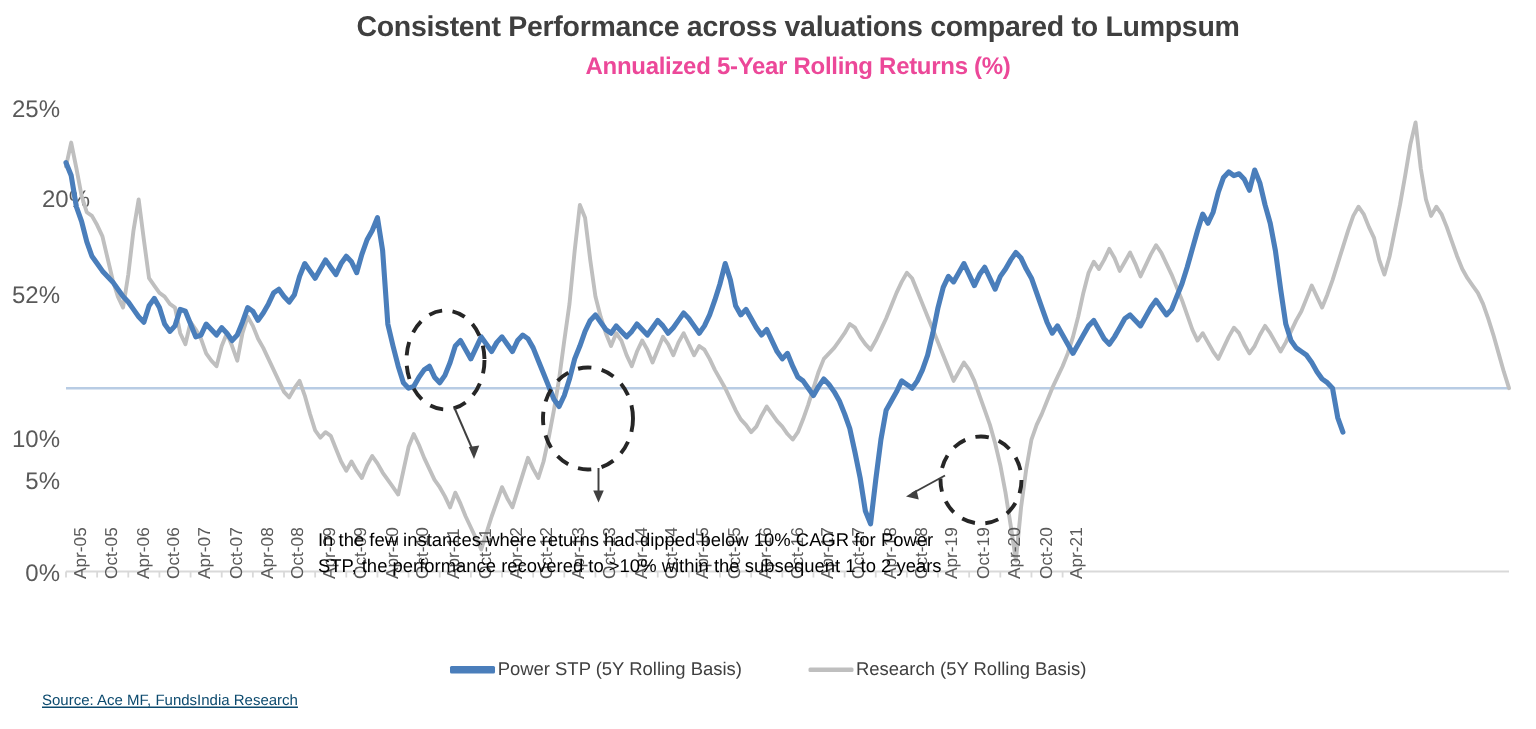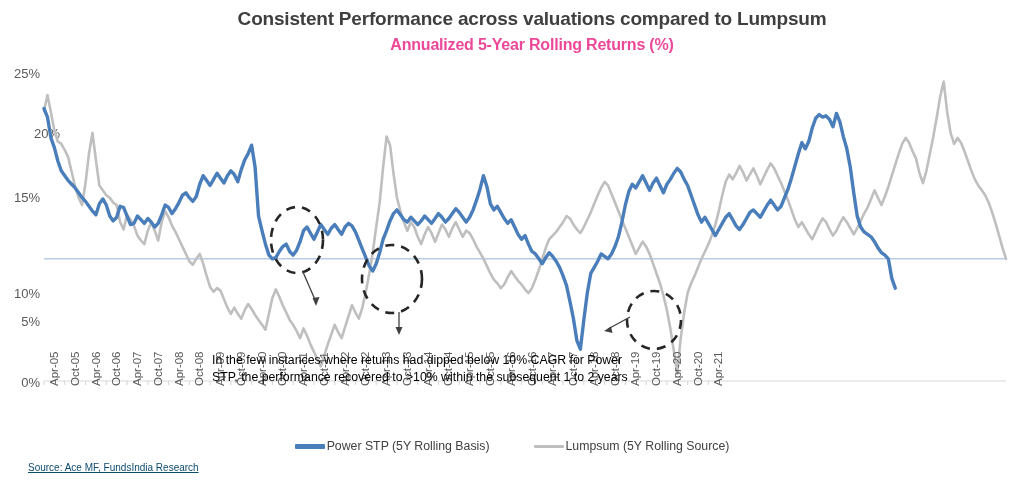--- a/index.html
+++ b/index.html
@@ -14,21 +14,21 @@
   .chart-title{
     font-size:19px;font-weight:bold;color:#3f3f3f;letter-spacing:-0.2px;
     line-height:26px;white-space:nowrap;
   }
   .chart-subtitle{
     font-size:16px;font-weight:bold;color:#ec4899;letter-spacing:-0.2px;
     line-height:24px;white-space:nowrap;margin-top:1px;
   }
 
   .ytick{
-    position:absolute;width:40px;text-align:right;font-size:13px;
+    position:absolute;width:40px;text-align:right;font-size:16px;
     color:#595959;line-height:12px;
   }
   .xtick{
     position:absolute;font-size:11.5px;color:#595959;
     transform:rotate(-90deg);transform-origin:left top;
     white-space:nowrap;line-height:12px;
   }
 
   svg.plot{position:absolute;left:0;top:0;overflow:visible;}
 
@@ -56,21 +56,21 @@
 
 <div id="chart-root">
 
   <div class="title-block">
     <div class="chart-title">Consistent Performance across valuations compared to Lumpsum</div>
     <div class="chart-subtitle">Annualized 5-Year Rolling Returns (%)</div>
   </div>
 
   <div class="ytick" style="left:0px;top:68px;">25%</div>
   <div class="ytick" style="left:0px;top:128px;margin-left:20px;">20%</div>
-  <div class="ytick" style="left:0px;top:192px;">15%</div>
+  <div class="ytick" style="left:0px;top:192px;">52%</div>
   <div class="ytick" style="left:0px;top:254px;margin-top:34px;">10%</div>
   <div class="ytick" style="left:0px;top:316px;">5%</div>
   <div class="ytick" style="left:0px;top:377px;">0%</div>
 
   <svg class="plot" width="1024" height="486">
 
     <line id="ref-line" x1="44" y1="258.8" x2="1006" y2="258.8" stroke="#b8cce4" stroke-width="1.6"></line>
 
     <line x1="44" y1="381" x2="1006" y2="381" stroke="#d9d9d9" stroke-width="1.2"></line>
     <g id="xticks-marks">
@@ -170,18 +170,18 @@
     <div>STP, the performance recovered to &gt;10% within the subsequent 1 to 2 years</div>
   </div>
 
   <div class="legend">
     <div class="legend-item">
       <span class="lg-swatch lg-blue"></span>
       <span>Power STP  (5Y Rolling Basis)</span>
     </div>
     <div class="legend-item">
       <span class="lg-swatch lg-gray"></span>
-      <span>Lumpsum (5Y Rolling Source)</span>
+      <span>Research (5Y Rolling Basis)</span>
     </div>
   </div>
 
   <div class="source">Source: Ace MF, FundsIndia Research</div>
 </div>
 
 </body></html>

